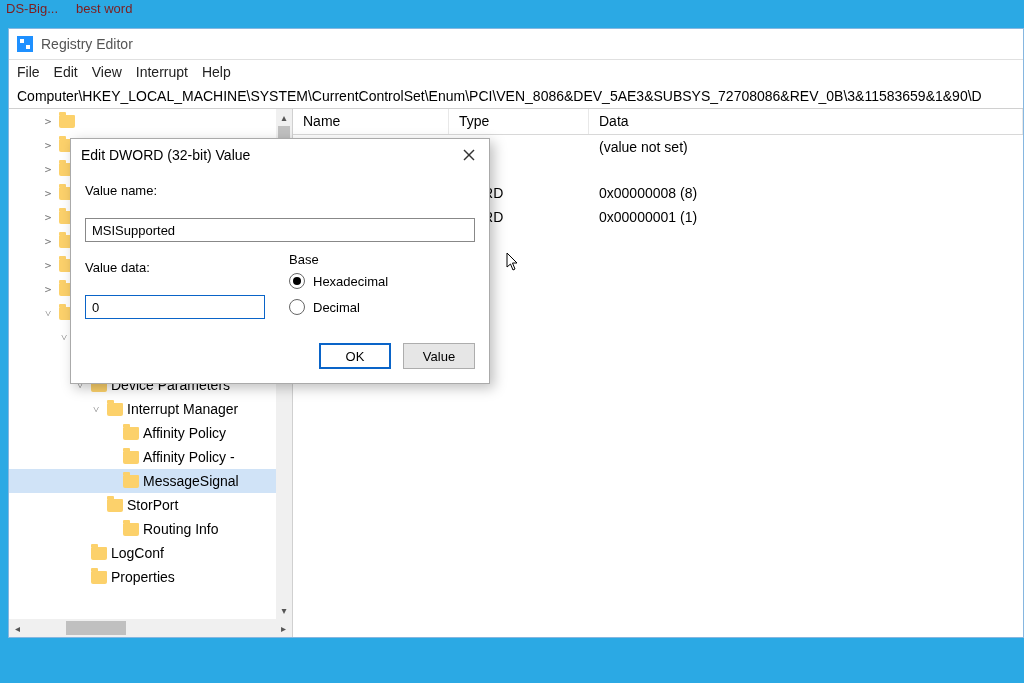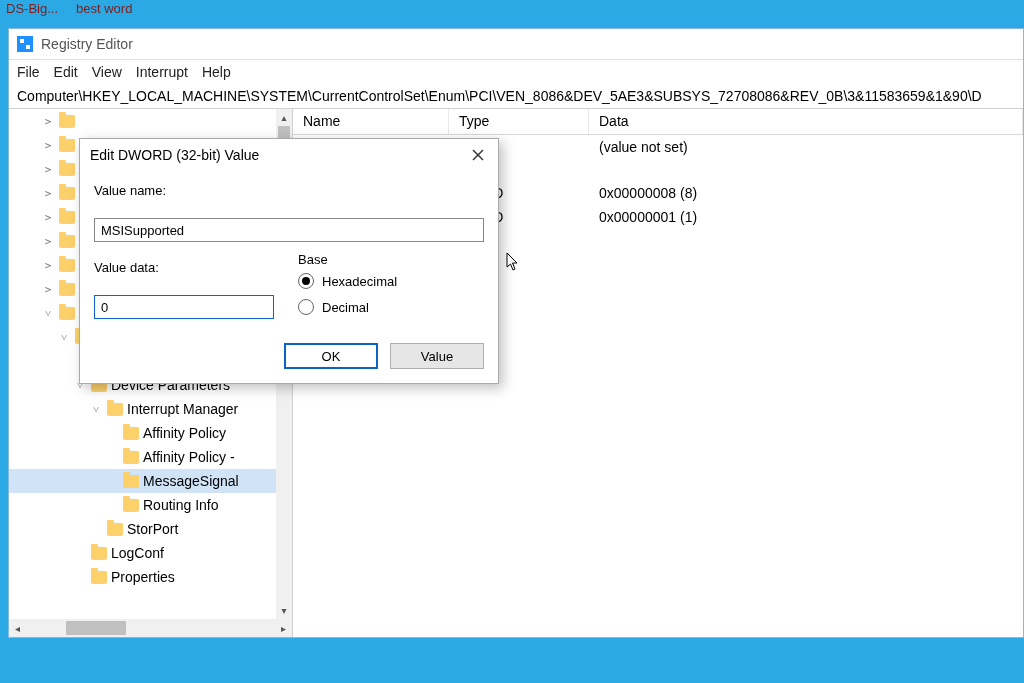--- a/index.html
+++ b/index.html
@@ -197,21 +197,21 @@
   .list-row {
     height: 24px;
     display:flex;
     align-items:center;
   }
   .list-row .col { padding: 2px 10px; }
 
   
   .dialog {
     position: absolute;
-    left: 79px; top: 138px;
+    left: 70px; top: 138px;
     width: 420px;
     background:#fff;
     border:1px solid #aaa;
     box-shadow: 4px 4px 12px rgba(0,0,0,.25);
     font-size: 13px;
   }
   .dialog .dtitle {
     height: 32px;
     display:flex;
     align-items:center;
@@ -271,21 +271,21 @@
     border-radius:50%;
     background:#000;
   }
   .buttons {
     display:flex;
     gap: 12px;
     justify-content:flex-end;
     margin-top: 18px;
   }
   .btn {
-    width: 94px;
+    width: 72px;
     height: 26px;
     background:#e6e6e6;
     border:1px solid #adadad;
     font-family: inherit;
     font-size: 13px;
   }
   .btn.primary {
     border:2px solid #0a64c8;
     background:#fff;
   }
@@ -400,29 +400,29 @@
           <div class="tree-row pad5">
             <span class="twisty"></span>
             <span class="folder-icon"></span>
             <span class="label">Affinity Policy -</span>
           </div>
           <div class="tree-row pad5 sel">
             <span class="twisty"></span>
             <span class="folder-icon"></span>
             <span class="label">MessageSignal</span>
           </div>
+          <div class="tree-row pad4">
+            <span class="twisty"></span>
+            <span class="folder-icon"></span>
+            <span class="label">StorPort</span>
+          </div>
           <div class="tree-row pad5">
             <span class="twisty"></span>
             <span class="folder-icon"></span>
             <span class="label">Routing Info</span>
-          </div>
-          <div class="tree-row pad4">
-            <span class="twisty"></span>
-            <span class="folder-icon"></span>
-            <span class="label">StorPort</span>
           </div>
           <div class="tree-row pad3">
             <span class="twisty"></span>
             <span class="folder-icon"></span>
             <span class="label">LogConf</span>
           </div>
           <div class="tree-row pad3">
             <span class="twisty"></span>
             <span class="folder-icon"></span>
             <span class="label">Properties</span>

